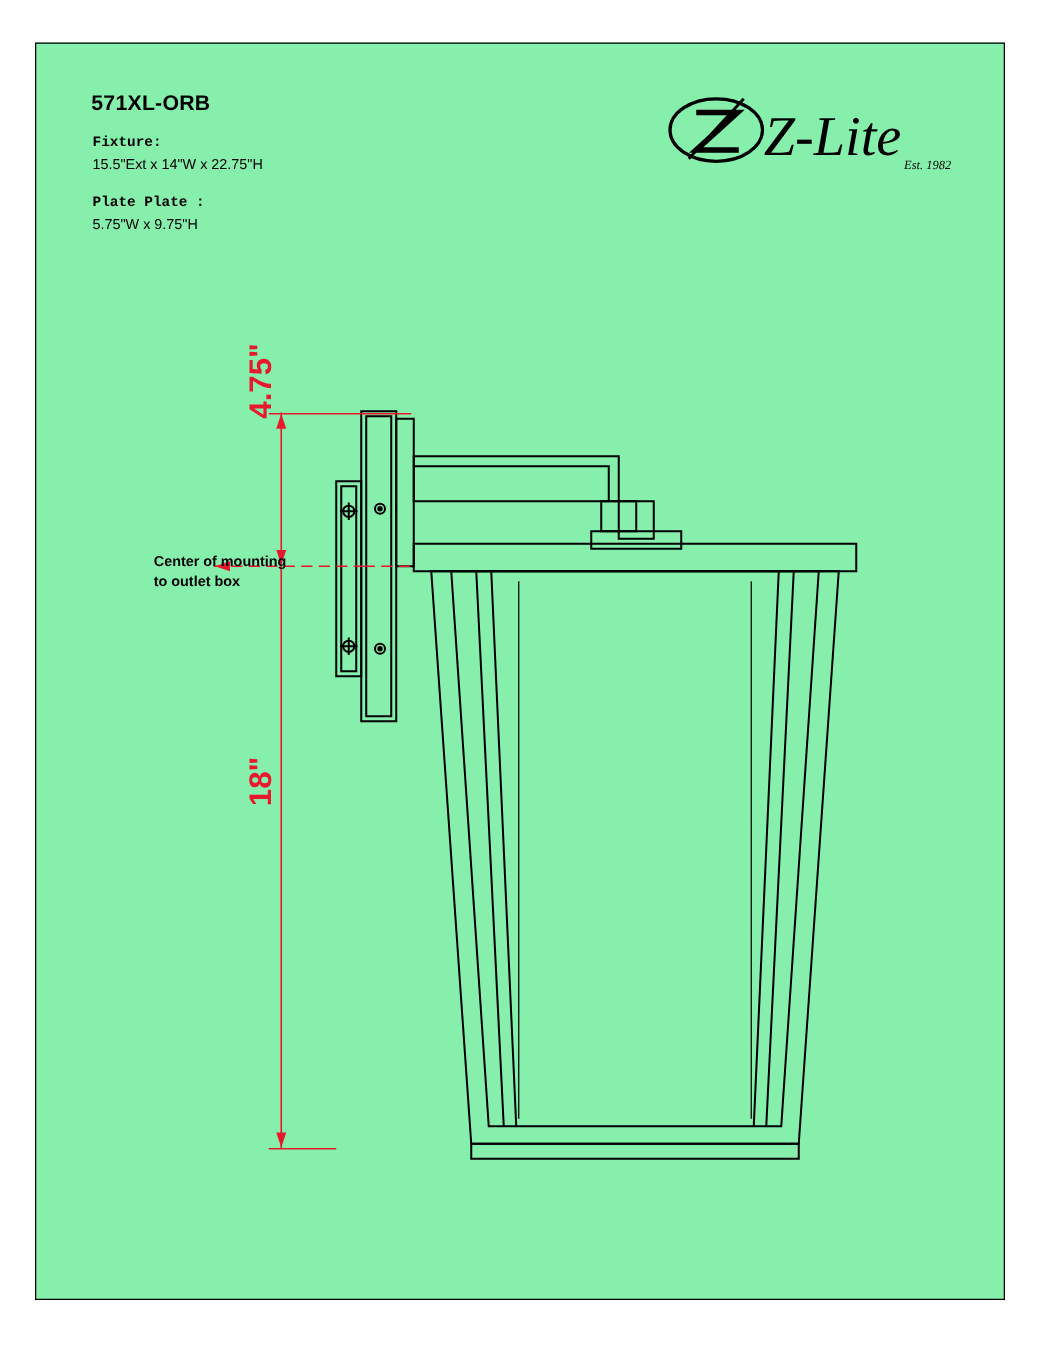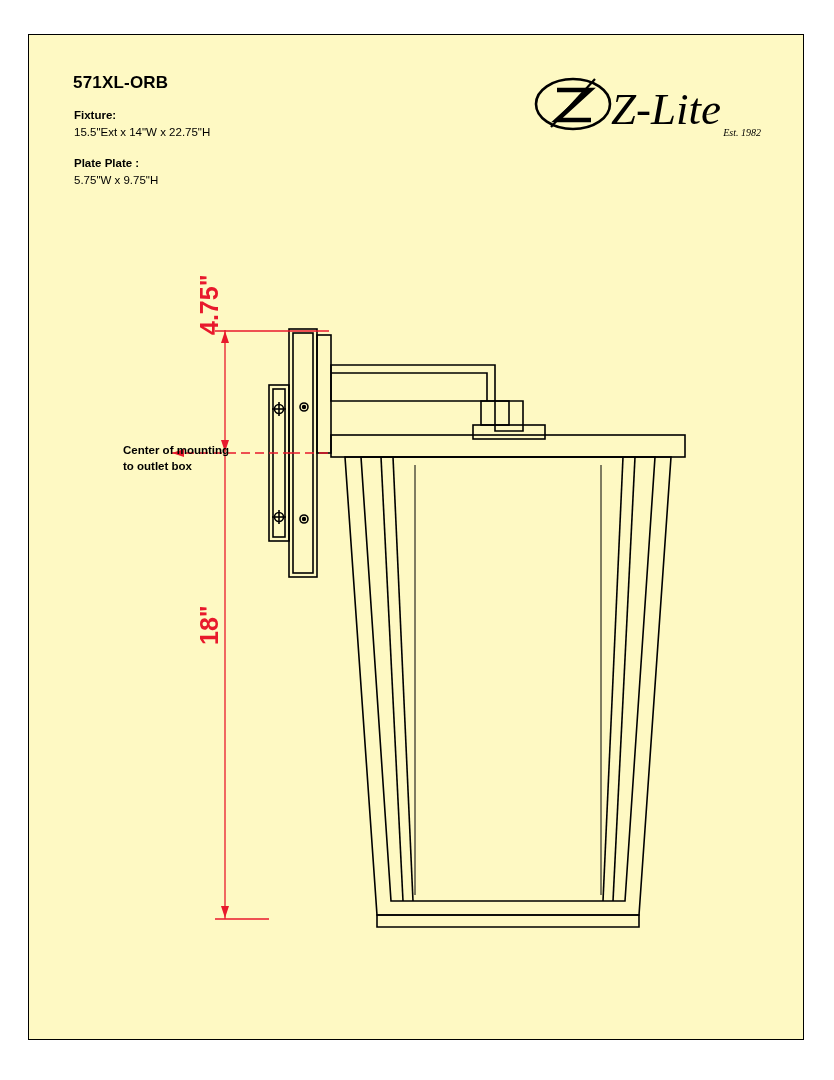--- a/index.html
+++ b/index.html
@@ -16,21 +16,21 @@
     overflow: hidden;
   }
   .sheet {
     position: absolute;
     left: 28px;
     top: 34px;
     width: 776px;
     height: 1006px;
     border: 1.5px solid #000;
     box-sizing: border-box;
-    background: #fef9c3;
+    background: #86efac;
   }
   
   .title {
     position: absolute;
     left: 44px;
     top: 38px;
     font-size: 17px;
     font-weight: bold;
     letter-spacing: 0.2px;
   }
@@ -38,20 +38,21 @@
     position: absolute;
     left: 45px;
     font-size: 11.5px;
     line-height: 1.45;
   }
   .spec-fixture { top: 72px; }
   .spec-backplate { top: 120px; }
   .spec-label {
     font-weight: bold;
     display: block;
+    font-family: Liberation Mono, monospace;
   }
   .spec-value { display: block; }
 
   
   .logo {
     position: absolute;
     right: 40px;
     top: 42px;
     width: 230px;
     height: 70px;

